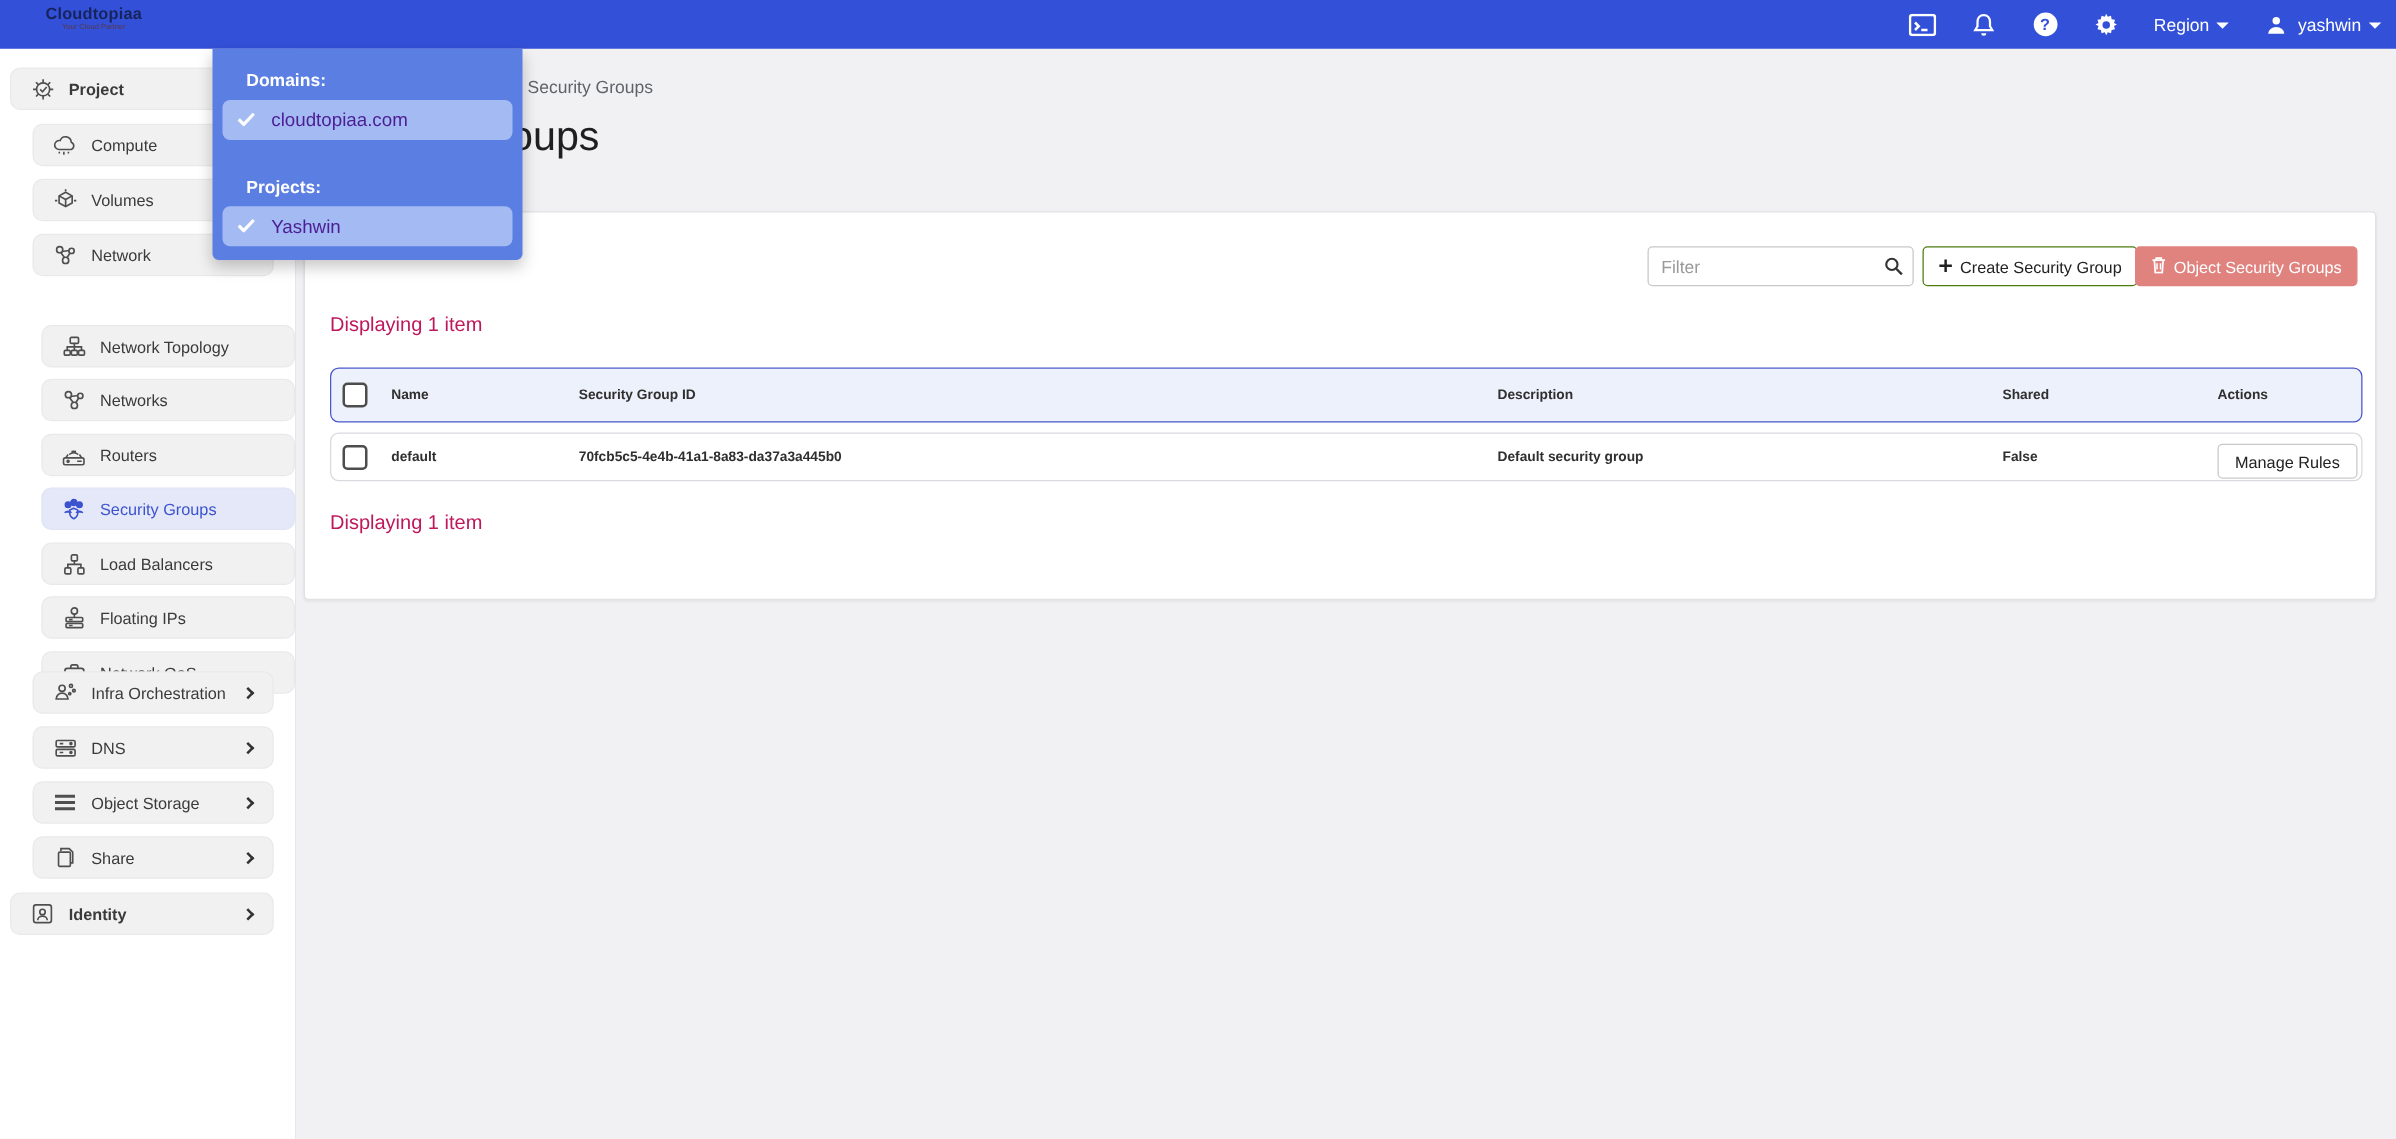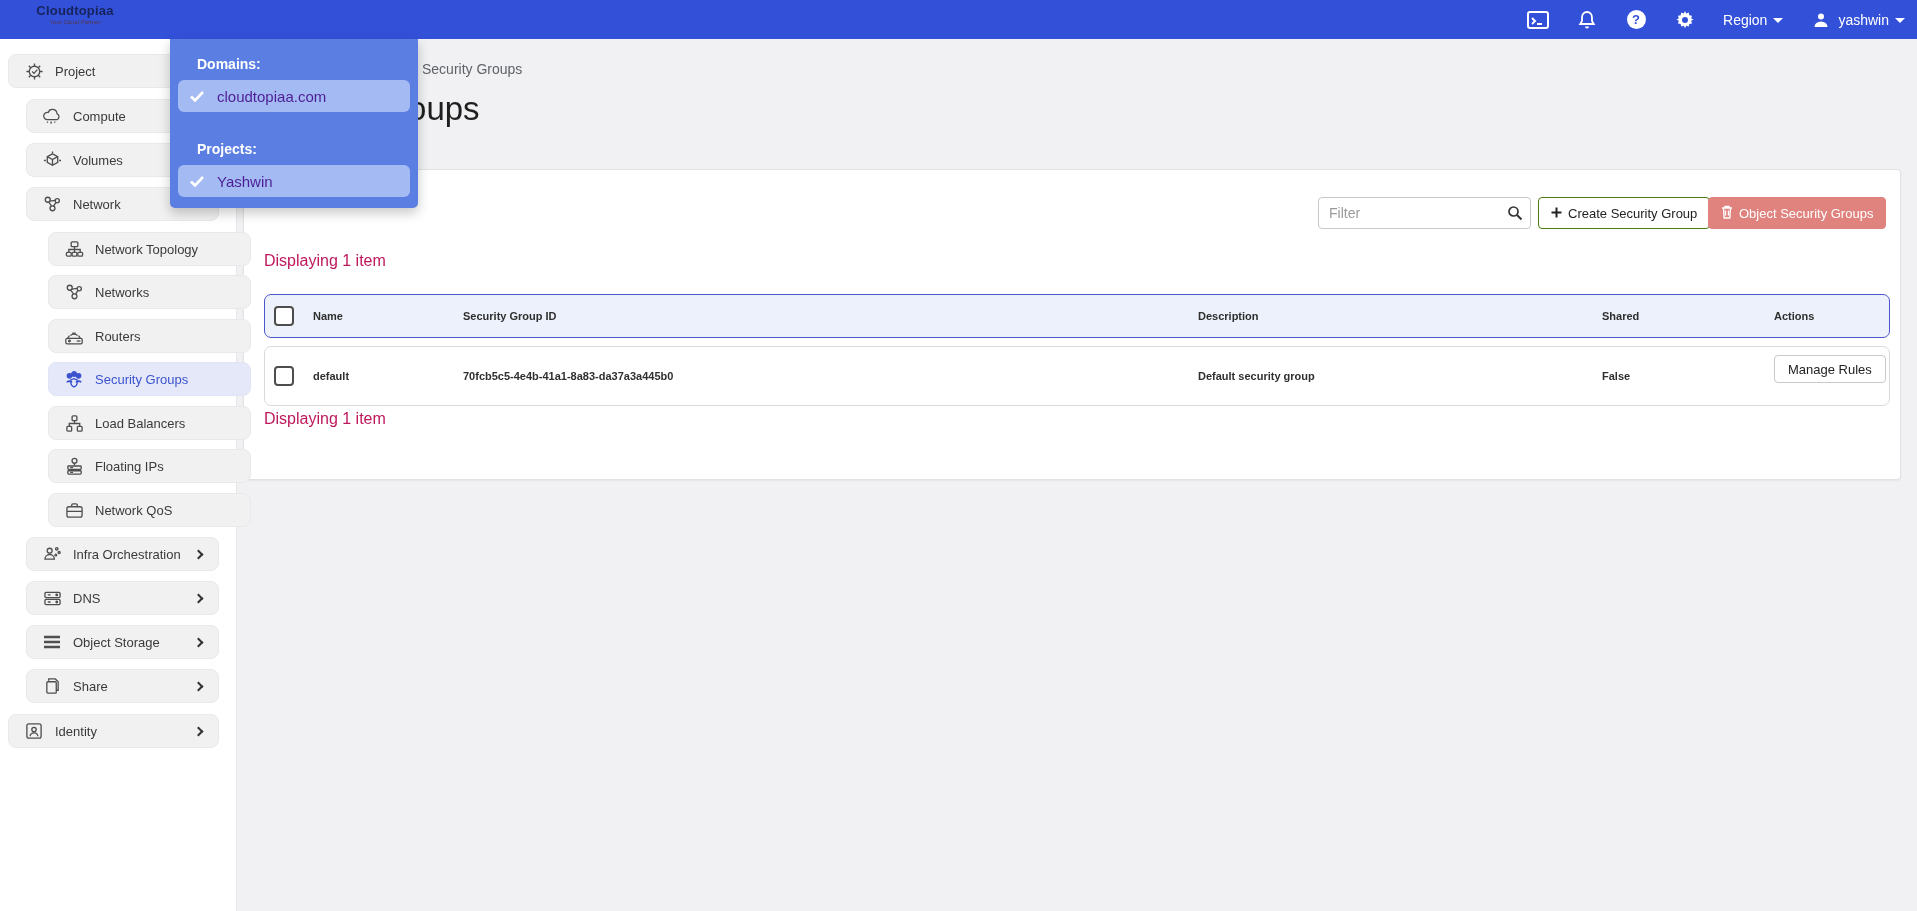--- a/index.html
+++ b/index.html
@@ -23,23 +23,23 @@
   .nav-menu { display:flex; align-items:center; gap:6px; font-size:14px; font-weight:500; }
   .caret { width:0; height:0; border-left:5px solid transparent;
     border-right:5px solid transparent; border-top:5px solid #fff; margin-top:1px; }
 
   
   .sidebar { position:absolute; left:0; top:39px; width:237px; height:872px;
     background:#ffffff; border-right:1px solid #e7e7e9; z-index:10; }
   .side-item { position:absolute; height:34px; background:#f1f1f2;
     border:1px solid #e9e9eb; border-radius:8px; display:flex; align-items:center;
     gap:11px; padding-left:15px; font-size:13px; color:#3a3a3a; cursor:pointer; }
-  .lvl1 { left:8px;  width:211px; }
+  .lvl1 { left:8px;  width:211px;font-weight:bold; }
   .lvl2 { left:26px; width:193px; }
-  .lvl3 { left:48px; width:203px; }
+  .lvl3 { left:33px; width:203px;margin-top:28px; }
   .side-item.active { background:#e4e8f8; border-color:#dfe4f6; color:#3c53cf; }
   .sicon { width:20px; height:20px; flex:0 0 20px; display:flex;
     align-items:center; justify-content:center; }
   .sicon svg { stroke:#4f4f4f; fill:none; stroke-width:1.4; }
   .side-item.active .sicon svg { stroke:#3c53cf; }
   .side-item.active .sicon svg .fillme { fill:#3c53cf; }
   .chev { position:absolute; right:16px; width:7px; height:7px;
     border-right:2px solid #333; border-top:2px solid #333; transform:rotate(45deg); }
 
   
@@ -78,21 +78,21 @@
     display:inline-flex; align-items:center; padding:0 13px; background:#fff;
     border:1px solid #c9c9c9; border-radius:4px; font-size:13px; color:#222;
     cursor:pointer; }
 
   .count { position:absolute; left:20px; font-size:16px; color:#be185d; }
   .count-top { top:82px; }
   .count-bottom { top:240px; }
 
   .trow { position:absolute; left:20px; width:1626px; border-radius:7px; }
   .thead-row { top:124px; height:44px; background:#edf1fb; border:1.5px solid #4a57c8; }
-  .tbody-row { top:176px; height:60px; background:#fff; border:1px solid #d9dadf; }
+  .tbody-row { top:176px; height:39px; background:#fff; border:1px solid #d9dadf; }
   .cell { position:absolute; top:0; height:100%; display:flex; align-items:center;
     font-size:11px; color:#2f2f2f;font-weight:bold; }
   .c-check { left:9px; }
   .c-name { left:48px; }
   .c-id { left:198px; }
   .c-desc { left:933px; }
   .c-shared { left:1337px; }
   .c-actions { left:1509px; }
   .checkbox { width:20px; height:20px; border:2px solid #4d4d4d; border-radius:4px;
     background:#fff; cursor:pointer; }

